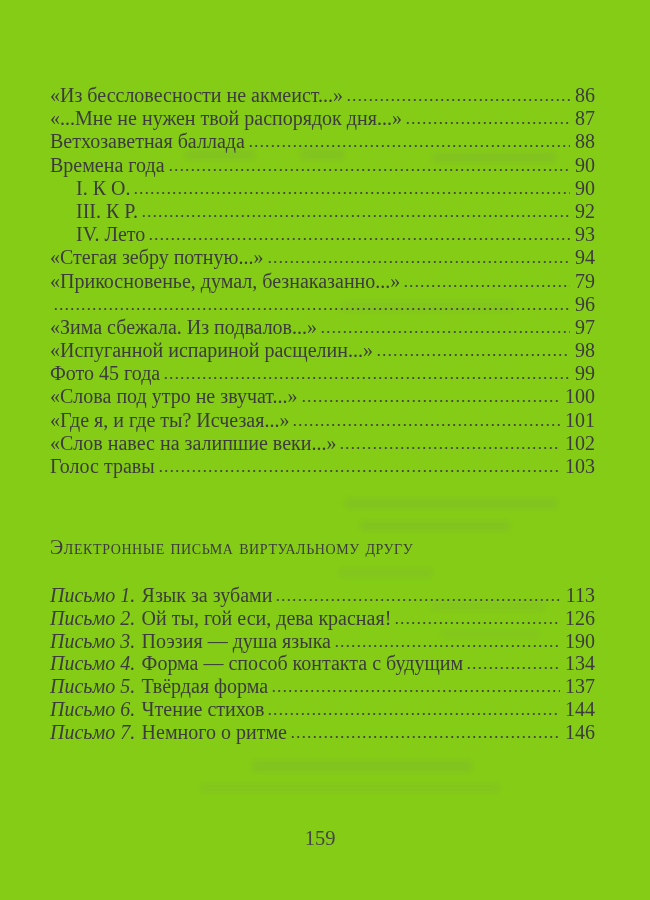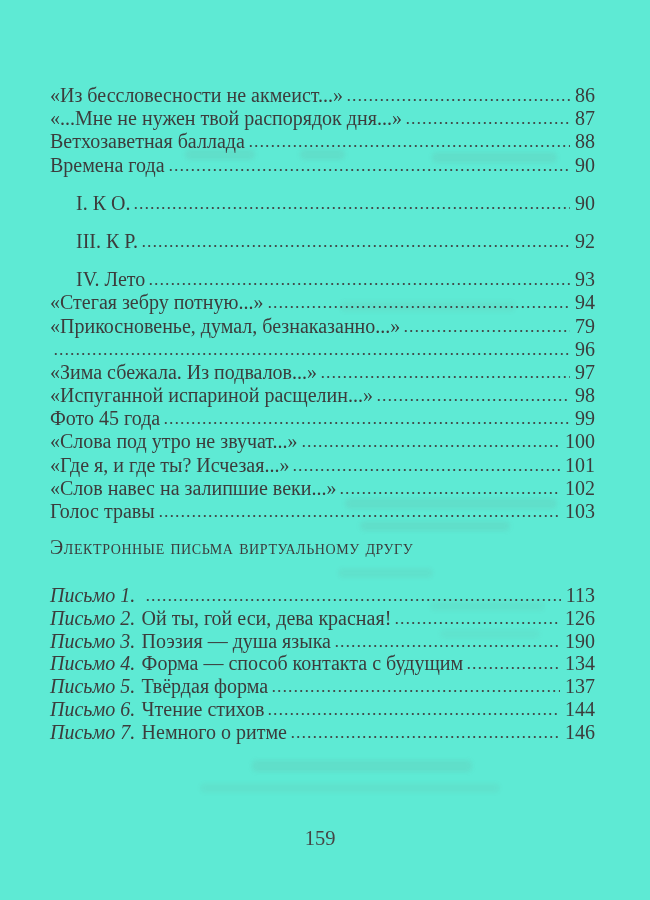--- a/index.html
+++ b/index.html
@@ -3,34 +3,34 @@
 <meta charset="utf-8">
 <style>
   html,body{margin:0;padding:0;}
   body{
     width:650px;height:900px;
     background:#ffffff;
     font-family:"Liberation Serif","DejaVu Serif",serif;
     color:#3c3c3c;
     overflow:hidden;
   }
-  .page{position:relative;width:650px;height:900px;background:#5eead4;}
+  .page{position:relative;width:650px;height:900px;background:#84cc16;}
 
   
   .toc-block{position:absolute;left:50px;width:545px;}
   .toc-block-1{top:84px;}
   .toc-block-2{top:584px;}
 
   .toc-row{
     display:flex;align-items:baseline;
     font-size:20px;
   }
   .toc-block-1 .toc-row{height:23.2px;line-height:23.2px;}
   .toc-block-2 .toc-row{height:22.8px;line-height:22.8px;}
-  .toc-row.indent{padding-left:26px;margin-top:15px;}
+  .toc-row.indent{padding-left:26px;}
 
   .entry-title{white-space:nowrap;}
   .entry-prefix{font-style:italic;white-space:nowrap;margin-right:0.32em;}
 
   .dot-leader{
     flex:1 1 auto;
     height:5px;
     margin:0 5px 0 3px;
     background-image:radial-gradient(circle, rgba(64,64,64,0.92) 1.05px, rgba(64,64,64,0) 1.4px);
     background-size:5.5px 4px;
@@ -184,20 +184,21 @@
       <span class="entry-page">103</span>
     </div>
   </div>
 
   <div class="section-heading">Электронные письма виртуальному другу</div>
 
   <div class="toc-block toc-block-2">
 
     <div class="toc-row">
       <span class="entry-prefix">Письмо 1.</span>
+      <span class="entry-title">Язык за зубами</span>
       <span class="dot-leader"></span>
       <span class="entry-page">113</span>
     </div>
     <div class="toc-row">
       <span class="entry-prefix">Письмо 2.</span>
       <span class="entry-title">Ой ты, гой еси, дева красная!</span>
       <span class="dot-leader"></span>
       <span class="entry-page">126</span>
     </div>
     <div class="toc-row">

